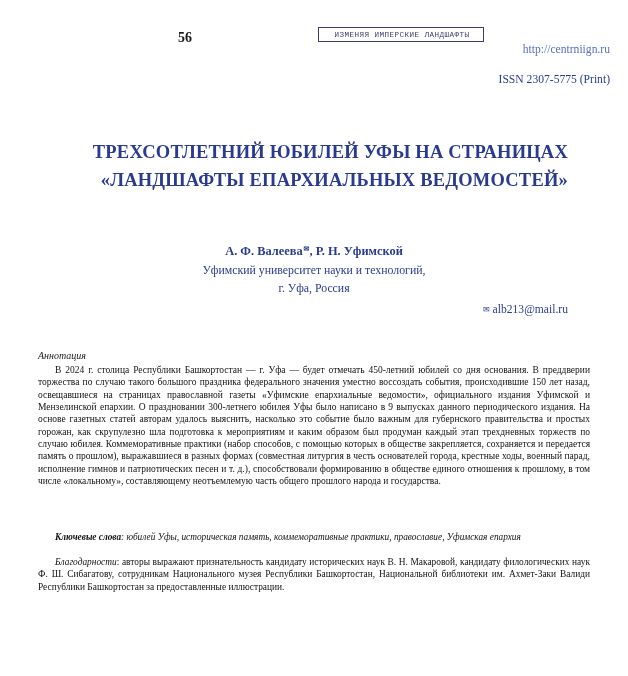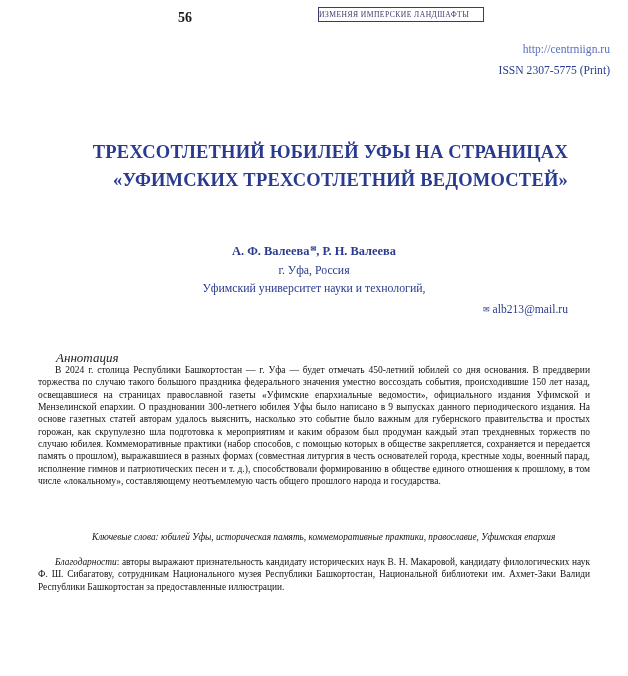--- a/index.html
+++ b/index.html
@@ -18,21 +18,21 @@
   .page {
     position: relative;
     width: 628px;
     height: 676px;
     box-sizing: border-box;
   }
 
   
   .runhead {
     position: absolute;
-    top: 4px;
+    top: 24px;
     left: 0;
     width: 628px;
     height: 26px;
   }
   .folio {
     position: absolute;
     left: 178px;
     top: 6px;
     font-family: "Liberation Serif", serif;
     font-weight: bold;
@@ -48,21 +48,22 @@
     border: 1px solid #3b3b6d;
     box-sizing: border-box;
   }
   .runhead-text {
     position: absolute;
     left: 0;
     top: 0;
     width: 166px;
     height: 15px;
     line-height: 14px;
-    font-family: Liberation Serif, serif;
+    text-align: center;
+    font-family: Liberation Mono, monospace;
     font-size: 7.6px;
     letter-spacing: 0.45px;
     color: #3b3b6d;
     white-space: nowrap;
   }
 
   
   .meta-left {
     position: absolute;
     left: 18px;
@@ -80,21 +81,21 @@
     right: 18px;
     top: 42px;
     text-align: right;
     font-family: "Liberation Serif", serif;
     font-size: 11.6px;
     color: #2a3b8f;
     line-height: 16.5px;
   }
   .meta-right div { white-space: nowrap; }
   .meta-right .url { color: #5a6fc0; }
-  .meta-right .issn { color: #2a3b8f; margin-top: 4px; }
+  .meta-right .issn { color: #2a3b8f; margin-top: 13px; }
 
   
   .title {
     position: absolute;
     left: 60px;
     top: 138px;
     width: 508px;
     text-align: right;
     color: #2a3b8f;
     font-family: "Liberation Serif", serif;
@@ -147,24 +148,24 @@
   }
   .sup-env {
     font-size: 7px;
     vertical-align: 4px;
     margin-left: 1px;
   }
 
   
   .abs-head {
     position: absolute;
-    left: 56px;
+    left: 38px;
     top: 350px;
     font-style: italic;
-    font-size: 13px;
+    font-size: 10px;
     font-family: "Liberation Serif", serif;
     color: #1a1a1a;
   }
   .abs-body {
     position: absolute;
     left: 38px;
     top: 364px;
     width: 552px;
     font-size: 9.5px;
     line-height: 12.35px;
@@ -180,21 +181,21 @@
     top: 531px;
     width: 552px;
     font-size: 9.3px;
     line-height: 12.3px;
     text-align: justify;
     font-family: "Liberation Serif", serif;
     font-style: italic;
     color: #111;
     text-indent: 17px;
   }
-  .kw b { font-style: italic; font-weight: normal; margin-left: 37px; }
+  .kw b { font-style: italic; font-weight: bold; }
 
   .ack {
     position: absolute;
     left: 38px;
     top: 556px;
     width: 552px;
     font-size: 9.4px;
     line-height: 12.35px;
     text-align: justify;
     font-family: "Liberation Serif", serif;
@@ -230,30 +231,30 @@
   </div>
 
 
   <div class="meta-right">
     <div class="url">http://centrniign.ru</div>
     <div class="issn">ISSN 2307-5775 (Print)</div>
   </div>
 
   <div class="title">
     <span class="ln">ТРЕХСОТЛЕТНИЙ ЮБИЛЕЙ УФЫ НА СТРАНИЦАХ</span>
-    <span class="ln">«УФИМСКИХ ТРЕХСОТЛЕТНИЙ ВЕДОМОСТЕЙ»</span>
+    <span class="ln">«ЛАНДШАФТЫ ЕПАРХИАЛЬНЫХ ВЕДОМОСТЕЙ»</span>
   </div>
 
   <div class="authors">
-    <span>А. Ф. Валеева</span><span class="sup-env">✉</span><span>, Р. Н. Валеева</span>
+    <span>А. Ф. Валеева</span><span class="sup-env">✉</span><span>, Р. Н. Уфимской</span>
   </div>
 
   <div class="affil">
+    <div>Уфимский университет науки и технологий,</div>
     <div>г. Уфа, Россия</div>
-    <div>Уфимский университет науки и технологий,</div>
   </div>
 
   <div class="email">
     <span class="env-glyph">✉</span><span>alb213@mail.ru</span>
   </div>
 
   <div class="abs-head">Аннотация</div>
   <div class="abs-body">В 2024 г. столица Республики Башкортостан — г. Уфа — будет отмечать 450-летний юбилей со дня основания. В преддверии торжества по случаю такого большого праздника федерального значения уместно воссоздать события, происходившие 150 лет назад, освещавшиеся на страницах православной газеты «Уфимские епархиальные ведомости», официального издания Уфимской и Мензелинской епархии. О праздновании 300-летнего юбилея Уфы было написано в 9 выпусках данного периодического издания. На основе газетных статей авторам удалось выяснить, насколько это событие было важным для губернского правительства и простых горожан, как скрупулезно шла подготовка к мероприятиям и каким образом был продуман каждый этап трехдневных торжеств по случаю юбилея. Коммеморативные практики (набор способов, с помощью которых в обществе закрепляется, сохраняется и передается память о прошлом), выражавшиеся в разных формах (совместная литургия в честь основателей города, крестные ходы, военный парад, исполнение гимнов и патриотических песен и т. д.), способствовали формированию в обществе единого отношения к прошлому, в том числе «локальному», составляющему неотъемлемую часть общего прошлого народа и государства.</div>
 
   <div class="kw">

